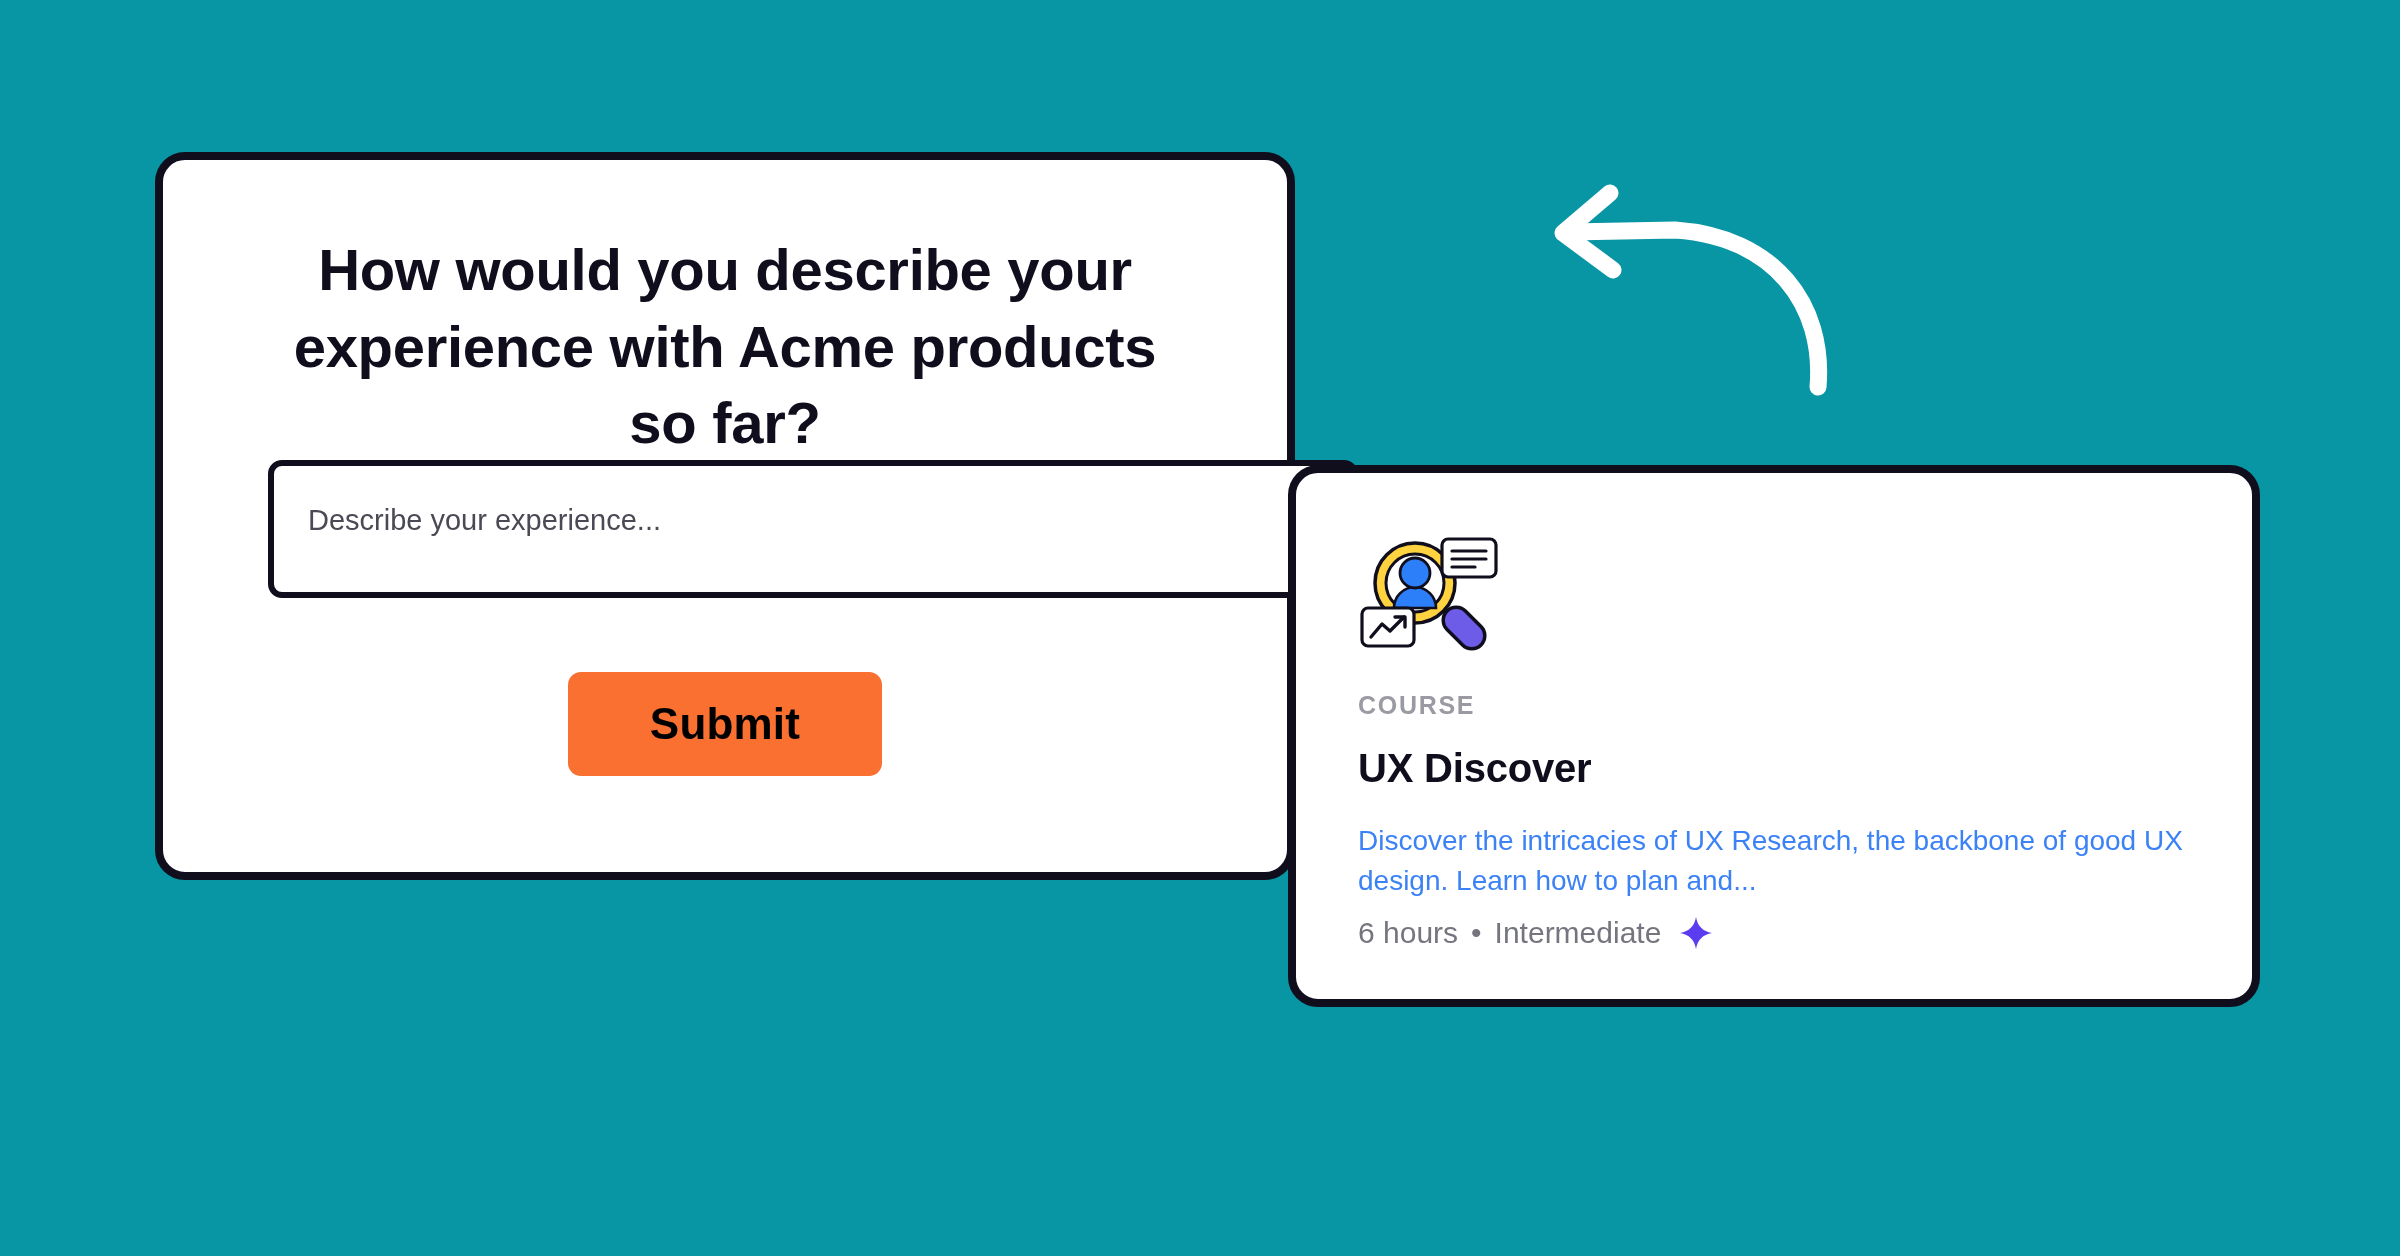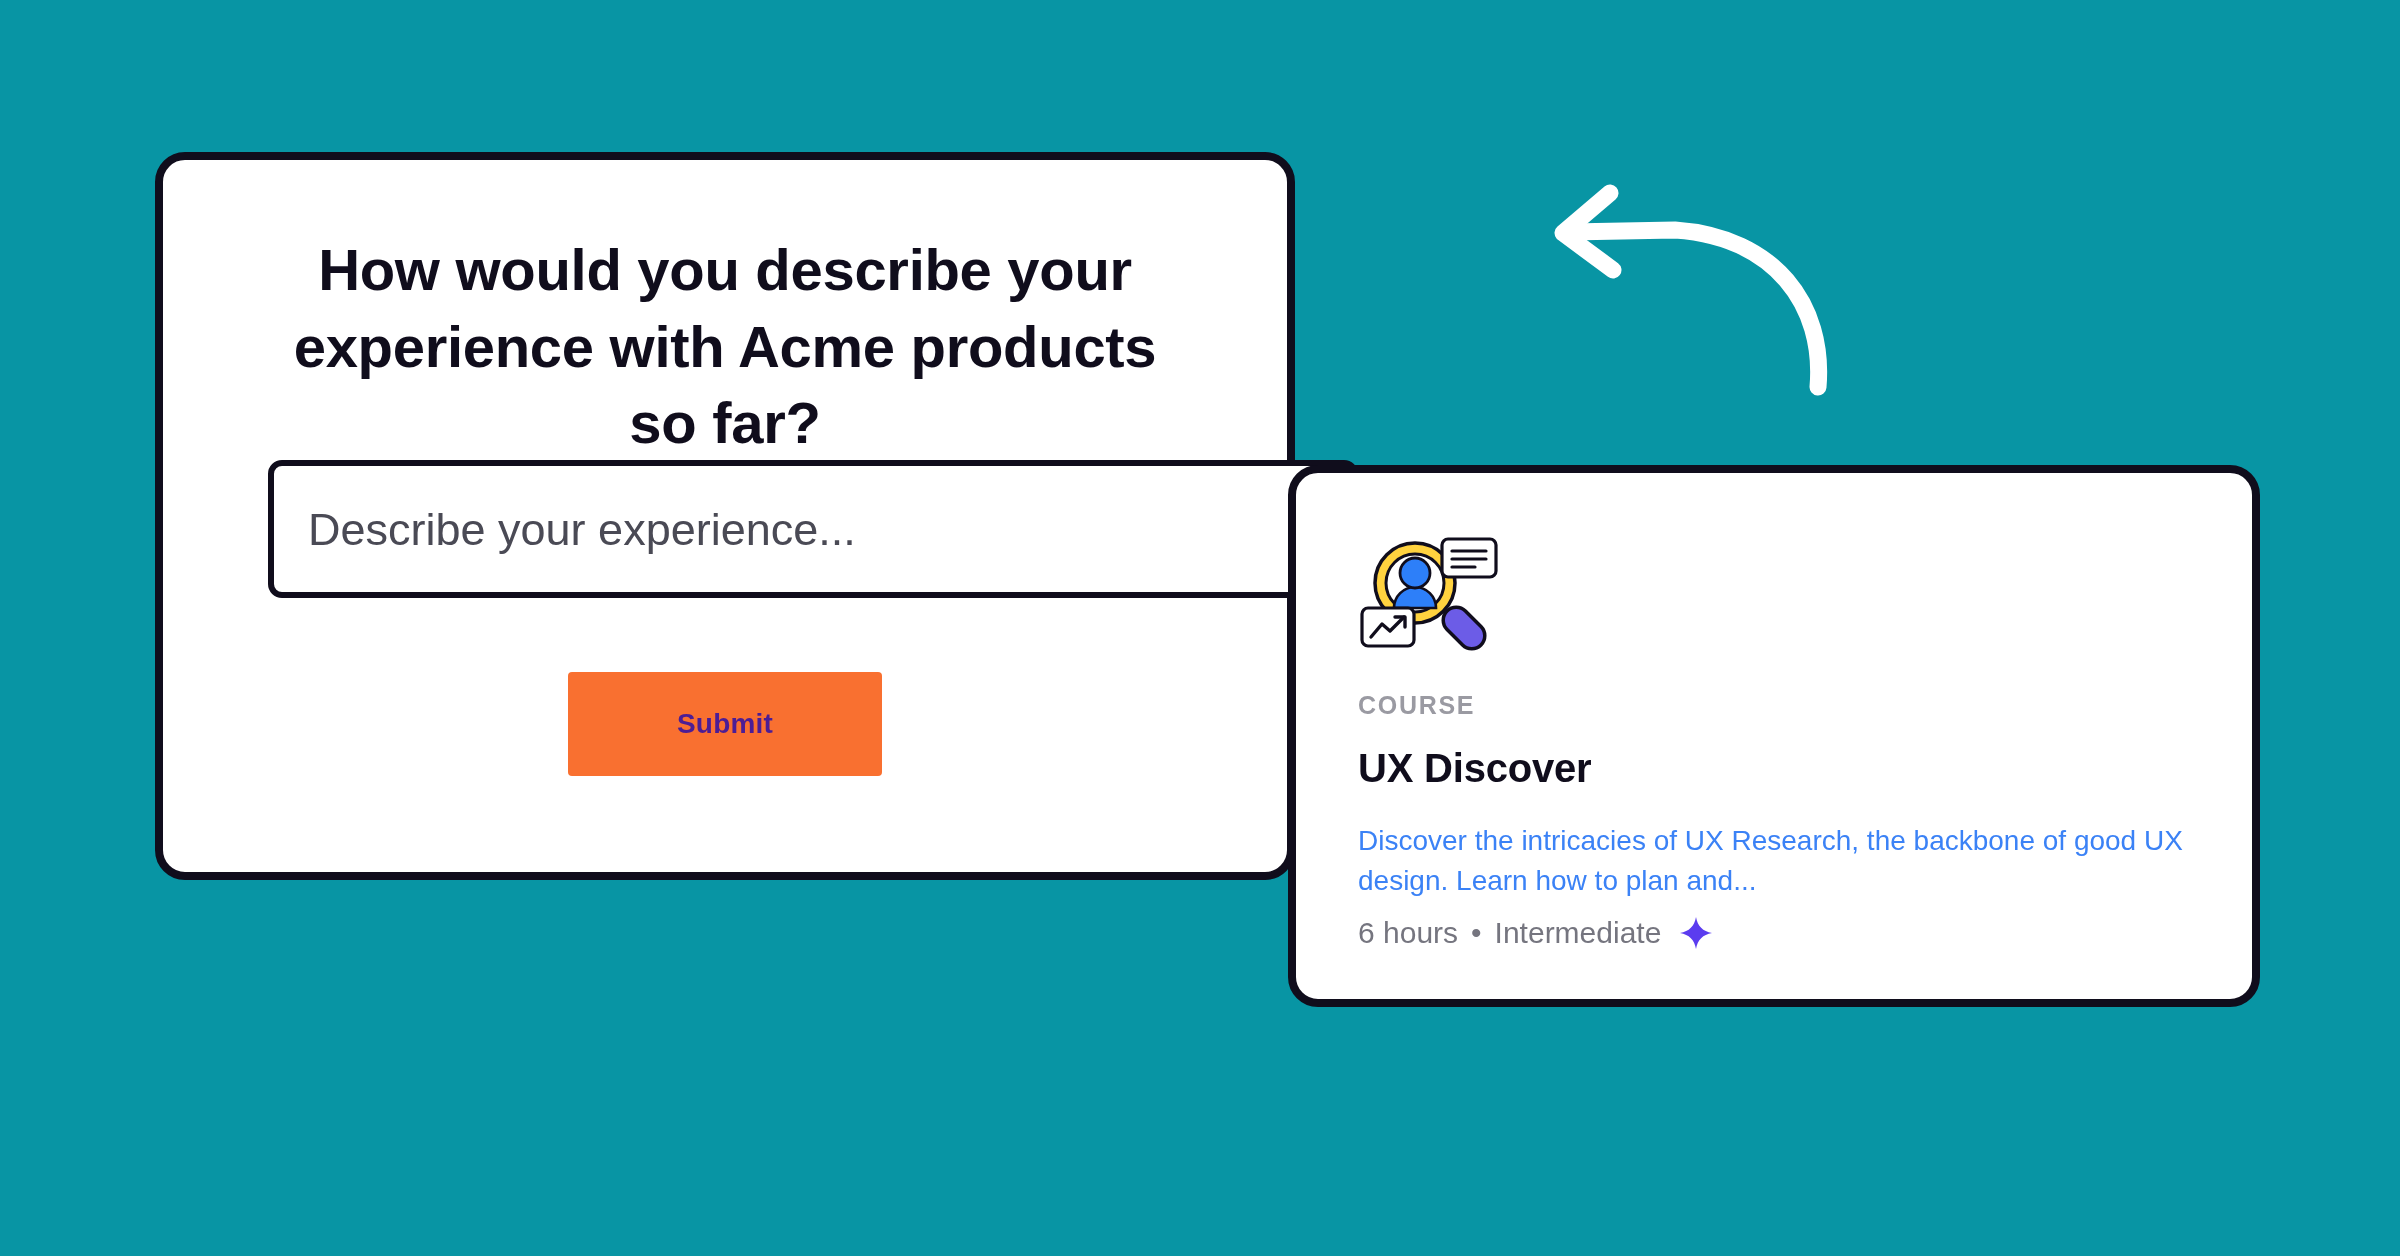--- a/index.html
+++ b/index.html
@@ -51,21 +51,21 @@
     width: 1090px;
   }
 
   .textarea-box {
     height: 138px;
     background: #ffffff;
     border: 6px solid #100d1c;
     border-radius: 14px;
     box-sizing: border-box;
     padding: 38px 34px;
-    font-size: 45px;
+    font-size: 29px;
     color: #4a4a55;
     text-align: left;
     overflow: hidden;
     white-space: nowrap;
   }
 
   .char-counter {
     margin-top: 16px;
     text-align: right;
     font-size: 26px;
@@ -80,24 +80,24 @@
     top: 512px;
     display: flex;
     justify-content: center;
   }
 
   .submit-button {
     width: 314px;
     height: 104px;
     background: #f97030;
     border: none;
-    border-radius: 4px;
-    color: #4c1d95;
+    border-radius: 13px;
+    color: #000000;
     font-family: "Liberation Sans", sans-serif;
-    font-size: 28px;
+    font-size: 44px;
     font-weight: 700;
     letter-spacing: 0.2px;
     cursor: pointer;
   }
 
   
   .curved-arrow {
     position: absolute;
     left: 1525px;
     top: 175px;

